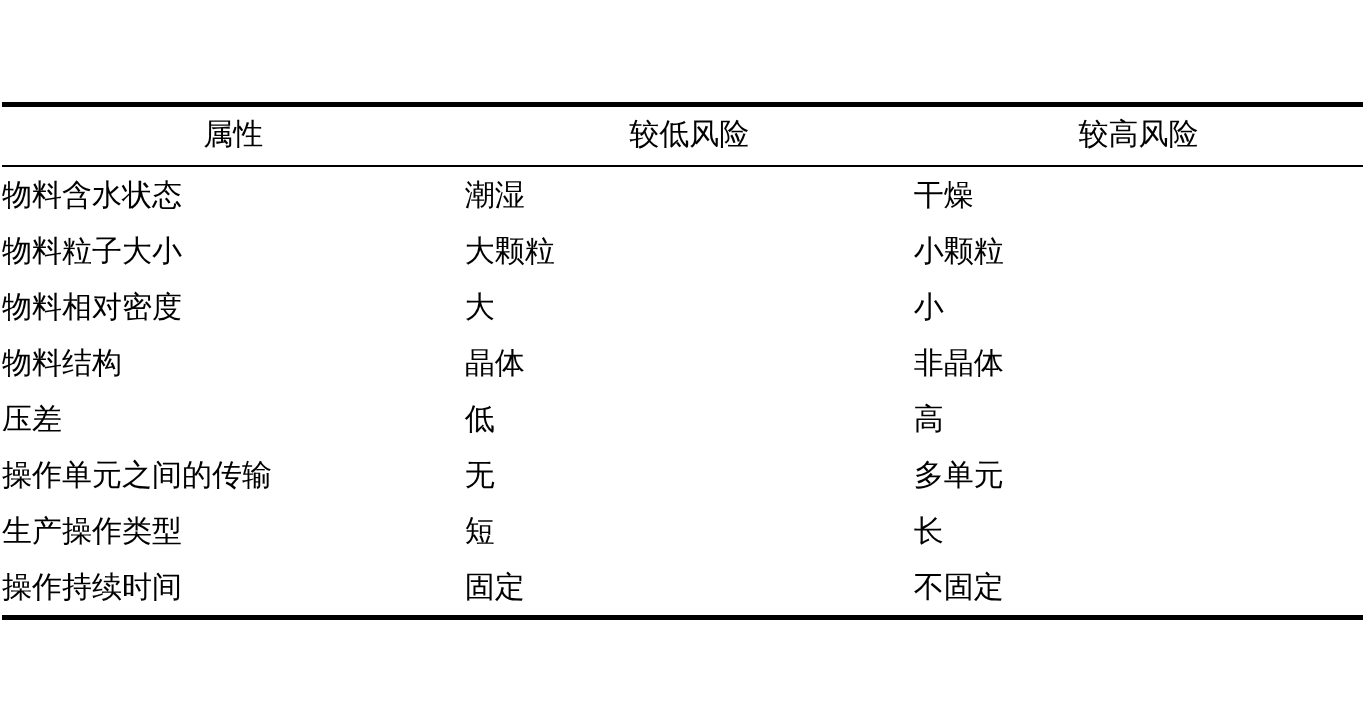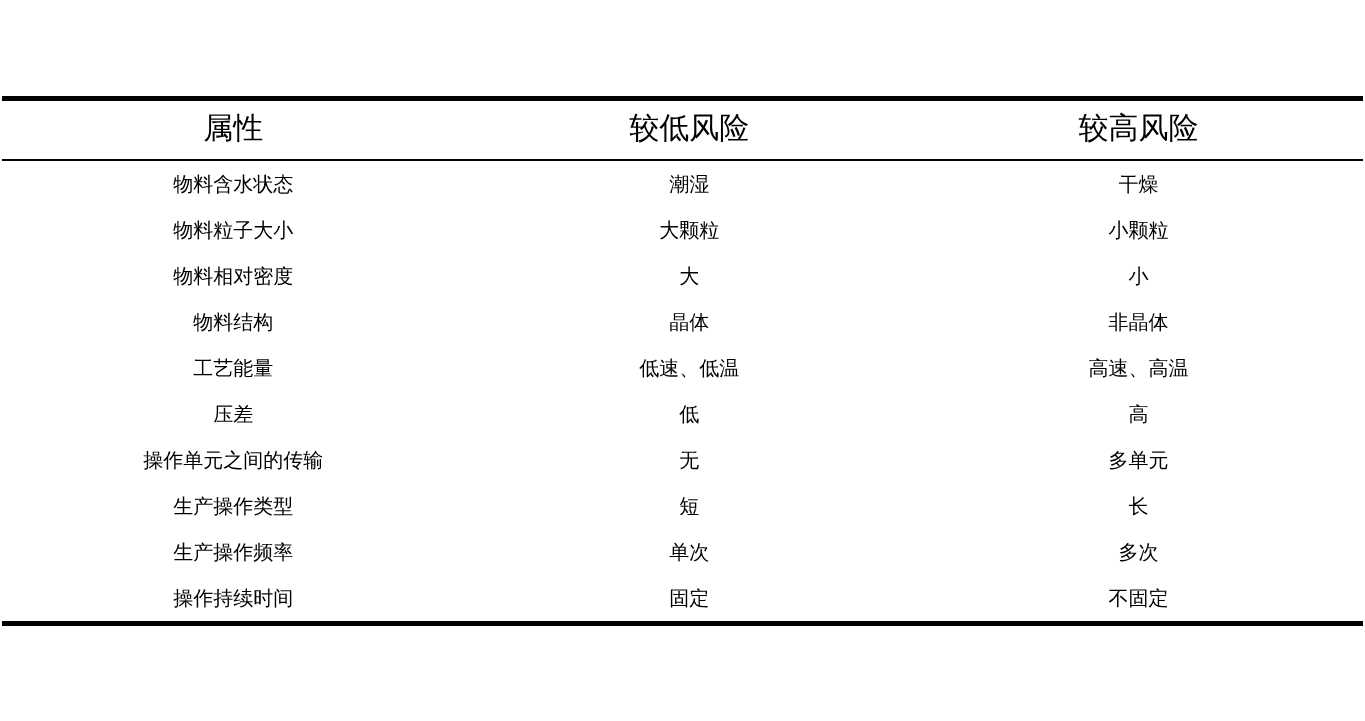--- a/index.html
+++ b/index.html
@@ -31,24 +31,24 @@
   }
   table.risk-table thead th {
     font-weight: normal;
     font-size: 30px;
     line-height: 1;
     padding: 12px 0 16px 0;
     text-align: center;
     vertical-align: middle;
   }
   table.risk-table tbody td {
-    font-size: 20px;
+    font-size: 30px;
     line-height: 1;
     padding: 13px 0 13px 0;
-    text-align: center;
+    text-align: left;
     vertical-align: middle;
   }
   thead tr.header-row th {
     border-bottom: 2px solid #000;
   }
   .table-wrap {
     border-top: 5px solid #000;
     border-bottom: 5px solid #000;
   }
   col.c0 { width: 34%; }
@@ -88,45 +88,35 @@
           <td>物料相对密度</td>
           <td>大</td>
           <td>小</td>
         </tr>
         <tr>
           <td>物料结构</td>
           <td>晶体</td>
           <td>非晶体</td>
         </tr>
         <tr>
-          <td>工艺能量</td>
-          <td>低速、低温</td>
-          <td>高速、高温</td>
-        </tr>
-        <tr>
           <td>压差</td>
           <td>低</td>
           <td>高</td>
         </tr>
         <tr>
           <td>操作单元之间的传输</td>
           <td>无</td>
           <td>多单元</td>
         </tr>
         <tr>
           <td>生产操作类型</td>
           <td>短</td>
           <td>长</td>
         </tr>
         <tr>
-          <td>生产操作频率</td>
-          <td>单次</td>
-          <td>多次</td>
-        </tr>
-        <tr>
           <td>操作持续时间</td>
           <td>固定</td>
           <td>不固定</td>
         </tr>
       </tbody>
     </table>
   </div>
 </div>
 
 </body></html>

